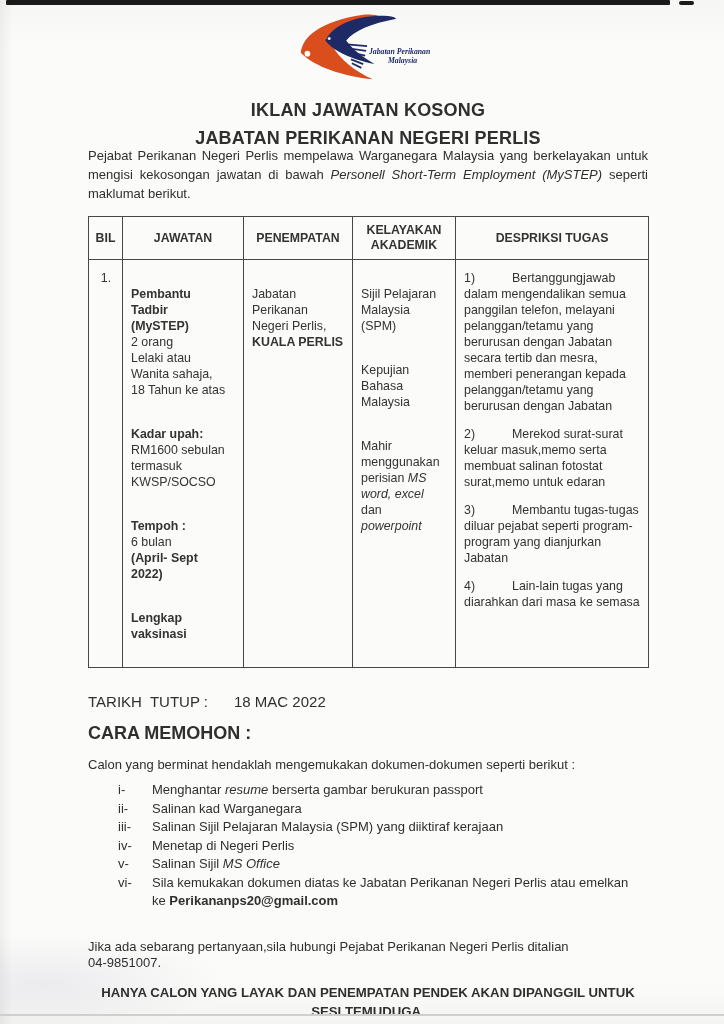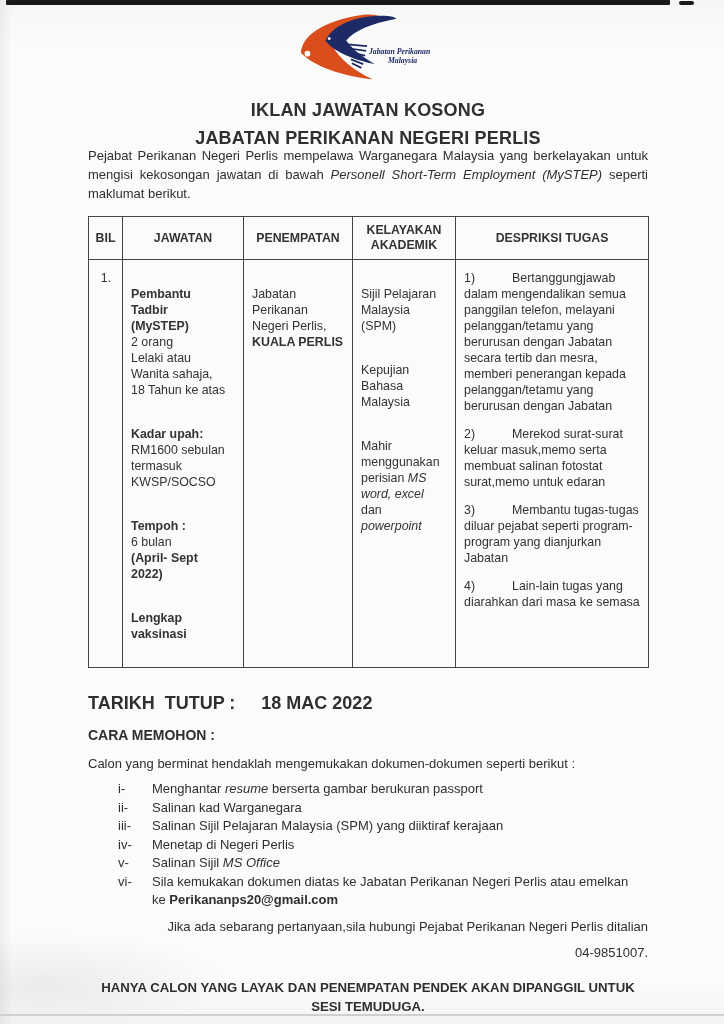--- a/index.html
+++ b/index.html
@@ -34,32 +34,32 @@
   table.vac { border-collapse:collapse; table-layout:fixed; width:560px; margin-top:6px; font-size:12.4px; line-height:16px; color:#333; }
   table.vac th, table.vac td { border:1.6px solid #474747; }
   table.vac th { font-weight:bold; font-size:12.3px; line-height:15px; text-align:center; vertical-align:middle; padding:6px 2px; white-space:pre-line; }
   table.vac td { vertical-align:top; padding:10px 7px 9px 8px; }
   td.pre { white-space:pre-line; }
   td.c-bil { text-align:center; padding-top:11px; }
   .blk + .blk { margin-top:12px; }
   .task + .task { margin-top:12px; }
   .tnum { display:inline-block; width:48px; }
 
-  .tarikh { margin-top:25px; display:flex; font-weight:bold; font-size:18px; }
+  .tarikh { margin-top:25px; display:flex; font-weight:normal; font-size:15px; }
   .tarikh-label { white-space:pre; }
   .tarikh-value { margin-left:26px; }
-  .cara-label { margin-top:13px; font-weight:bold; font-size:14px; }
+  .cara-label { margin-top:13px; font-weight:bold; font-size:18px; }
   .cara-intro { margin-top:13px; font-size:13px; }
 
   .doc-list { margin-top:9px; font-size:13px; line-height:18.5px; }
   .doc-item { display:grid; grid-template-columns:34px 1fr; padding-left:30px; }
   .doc-item .txt { white-space:pre-line; }
   .b-num { font-weight:normal; }
 
-  .contact { margin-top:4px; text-align:right; font-size:13px; line-height:26px; white-space:pre-line; }
+  .contact { margin-top:28px; text-align:left; font-size:13px; line-height:16px; white-space:pre-line; }
   .final { margin-top:12px; text-align:center; font-weight:bold; font-size:13.2px; line-height:19px; white-space:pre-line; }
 </style>
 </head>
 <body>
 
 <div class="page">
   <div class="scan-top"></div>
 
   <div class="content">
 

